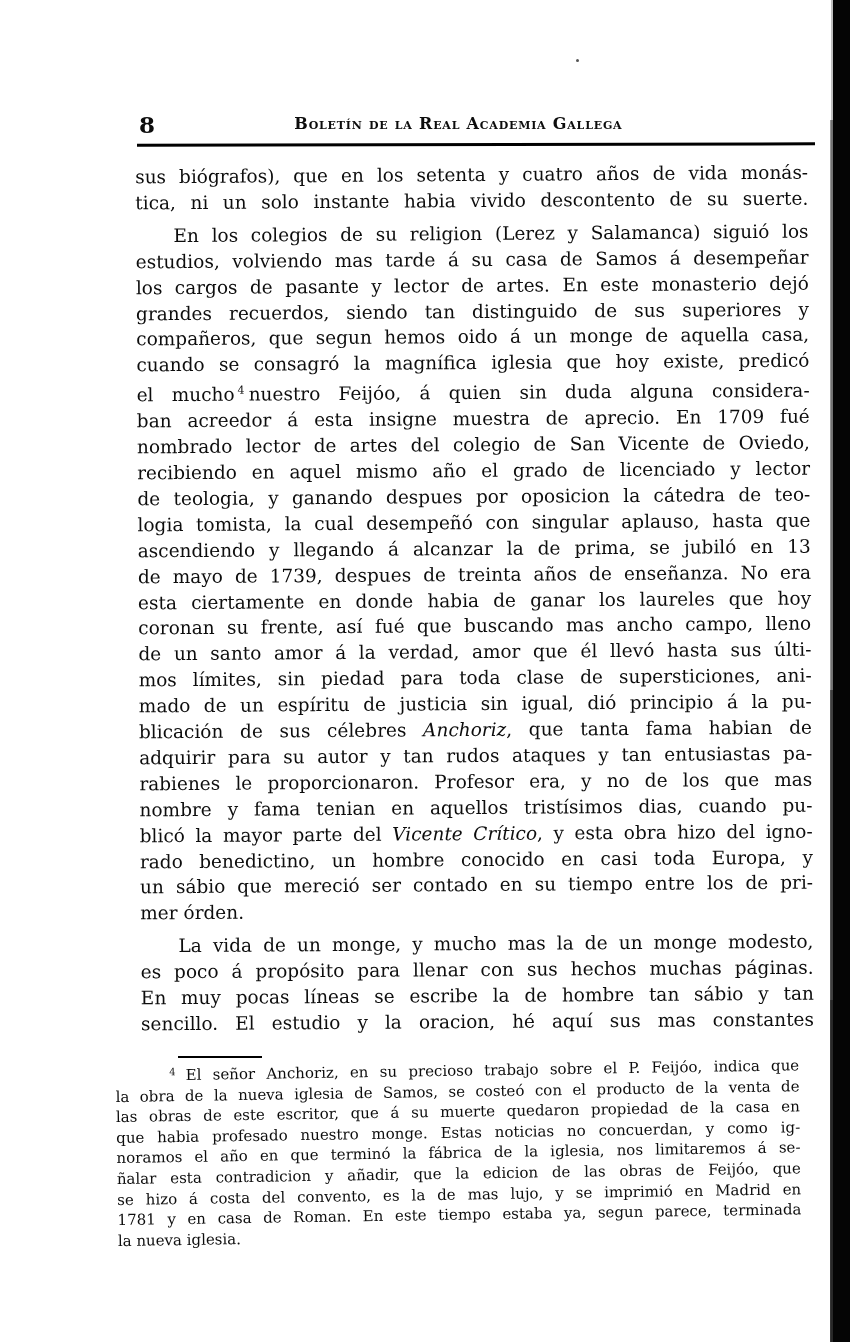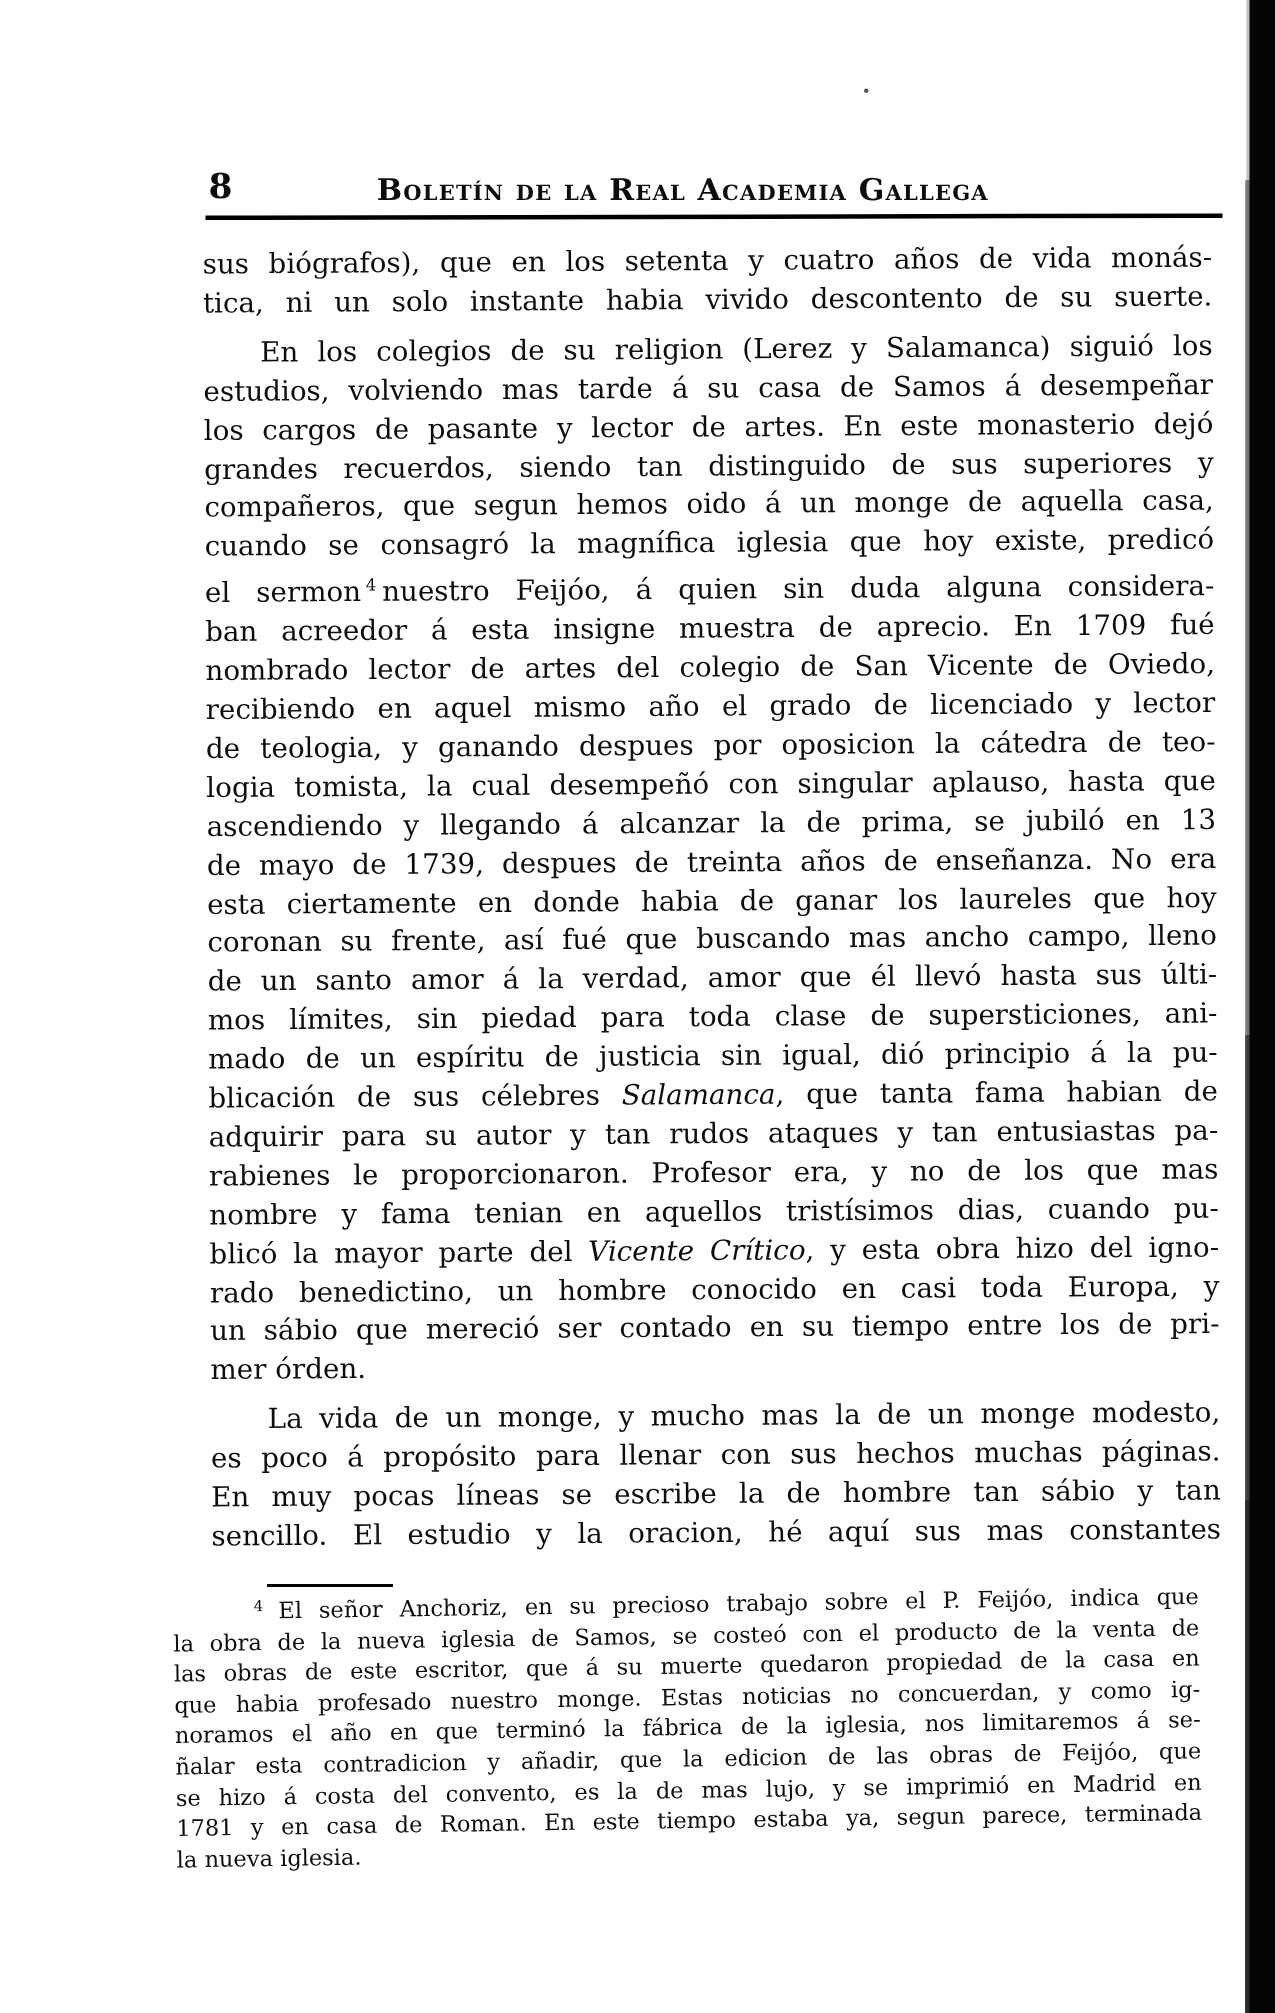--- a/index.html
+++ b/index.html
@@ -10,21 +10,21 @@
   }
   .scan-strip {
     position:absolute; top:0; right:0; width:17px; height:1342px;
     background:#050505;
     box-shadow:-2px 0 0 rgba(0,0,0,0.25), -3px 120px 0 rgba(0,0,0,0.4), -3px 690px 0 rgba(0,0,0,0.45), -3px 1000px 0 rgba(0,0,0,0.35);
   }
   .header { position:absolute; top:110px; left:135px; width:673px; height:32px; }
   .pnum { position:absolute; left:4px; top:1px; font-size:23px; font-weight:bold; }
   .ptitle {
     position:absolute; left:50%; top:4px; transform:translateX(-54%);
-    font-variant:small-caps; font-size:20px; font-weight:bold;
+    font-variant:small-caps; font-size:16px; font-weight:bold;
     letter-spacing:0.8px; white-space:nowrap;text-align:right;
   }
   .rule { position:absolute; top:143px; left:137px; width:678px; height:3px; background:#000; transform:rotate(-0.12deg); }
   .body-block {
     position:absolute; top:162px; left:135px; width:673px;
     font-size:18.5px; line-height:25.9px;
     transform:rotate(-0.4deg); transform-origin:50% 0;
   }
   .bl { text-align:justify; text-align-last:justify; }
   .bl.end { text-align-last:left; }
@@ -60,36 +60,36 @@
   <div class="bl">sus biógrafos), que en los setenta y cuatro años de vida monás-</div>
   <div class="bl">tica, ni un solo instante habia vivido descontento de su suerte.</div>
 
   <div class="bl ind pstart">En los colegios de su religion (Lerez y Salamanca) siguió los</div>
   <div class="bl">estudios, volviendo mas tarde á su casa de Samos á desempeñar</div>
   <div class="bl">los cargos de pasante y lector de artes. En este monasterio dejó</div>
   <div class="bl">grandes recuerdos, siendo tan distinguido de sus superiores y</div>
   <div class="bl">compañeros, que segun hemos oido á un monge de aquella casa,</div>
   <div class="bl">cuando se consagró la magnífica iglesia que hoy existe, predicó</div>
 
-  <div class="bl"><span>el sermon</span><sup class="ref">4</sup><span>nuestro Feijóo, á quien sin duda alguna considera-</span></div>
+  <div class="bl"><span>el mucho</span><sup class="ref">4</sup><span>nuestro Feijóo, á quien sin duda alguna considera-</span></div>
 
   <div class="bl">ban acreedor á esta insigne muestra de aprecio. En 1709 fué</div>
   <div class="bl">nombrado lector de artes del colegio de San Vicente de Oviedo,</div>
   <div class="bl">recibiendo en aquel mismo año el grado de licenciado y lector</div>
   <div class="bl">de teologia, y ganando despues por oposicion la cátedra de teo-</div>
   <div class="bl">logia tomista, la cual desempeñó con singular aplauso, hasta que</div>
   <div class="bl">ascendiendo y llegando á alcanzar la de prima, se jubiló en 13</div>
   <div class="bl">de mayo de 1739, despues de treinta años de enseñanza. No era</div>
   <div class="bl">esta ciertamente en donde habia de ganar los laureles que hoy</div>
   <div class="bl">coronan su frente, así fué que buscando mas ancho campo, lleno</div>
   <div class="bl">de un santo amor á la verdad, amor que él llevó hasta sus últi-</div>
   <div class="bl">mos límites, sin piedad para toda clase de supersticiones, ani-</div>
   <div class="bl">mado de un espíritu de justicia sin igual, dió principio á la pu-</div>
 
-  <div class="bl"><span>blicación de sus célebres </span><i class="work">Salamanca</i><span>, que tanta fama habian de</span></div>
+  <div class="bl"><span>blicación de sus célebres </span><i class="work">Anchoriz</i><span>, que tanta fama habian de</span></div>
 
   <div class="bl">adquirir para su autor y tan rudos ataques y tan entusiastas pa-</div>
   <div class="bl">rabienes le proporcionaron. Profesor era, y no de los que mas</div>
   <div class="bl">nombre y fama tenian en aquellos tristísimos dias, cuando pu-</div>
 
   <div class="bl"><span>blicó la mayor parte del </span><i class="work">Vicente Crítico</i><span>, y esta obra hizo del igno-</span></div>
 
   <div class="bl">rado benedictino, un hombre conocido en casi toda Europa, y</div>
   <div class="bl">un sábio que mereció ser contado en su tiempo entre los de pri-</div>
   <div class="bl end">mer órden.</div>

